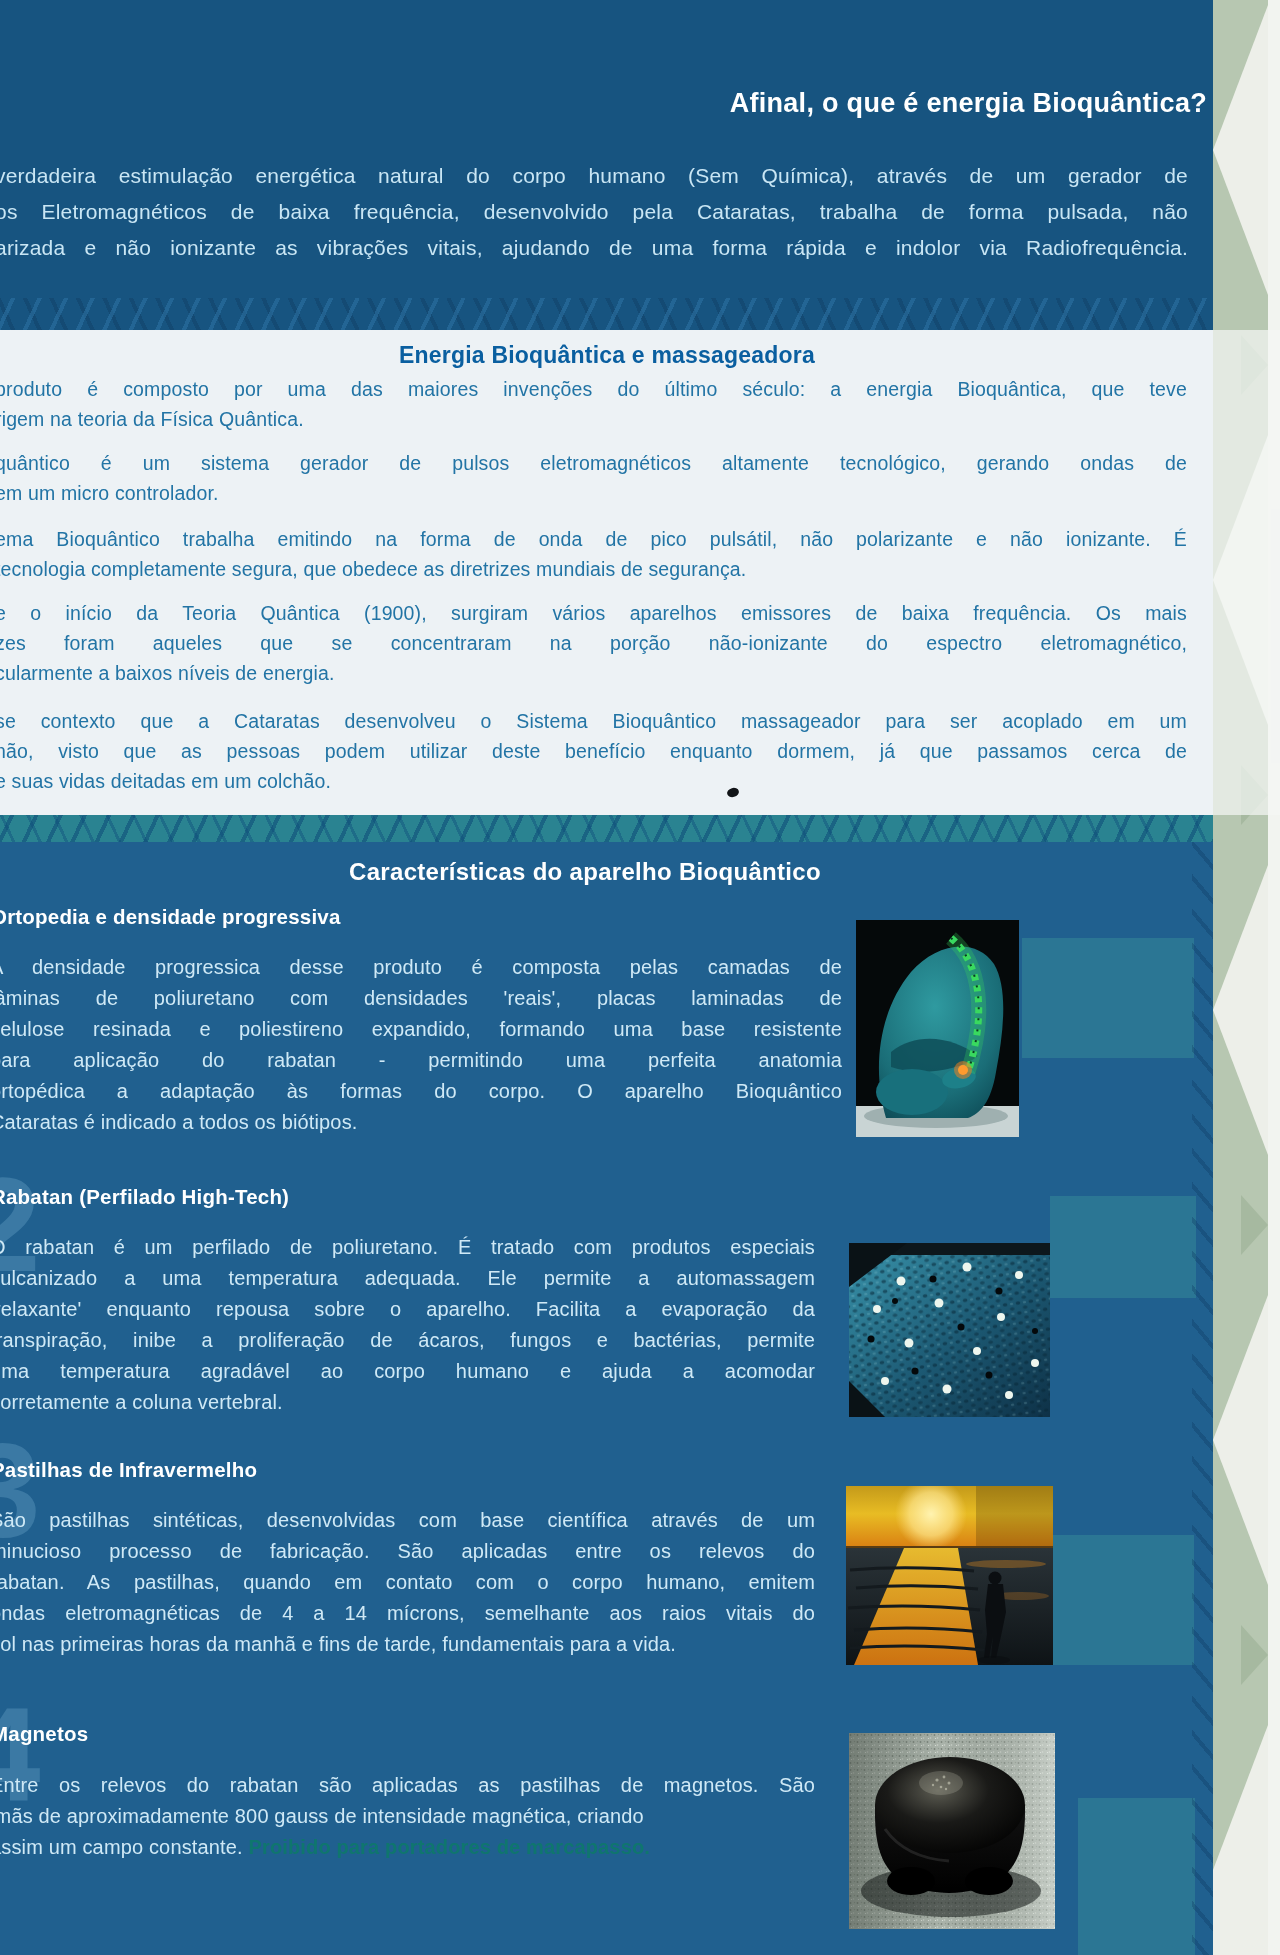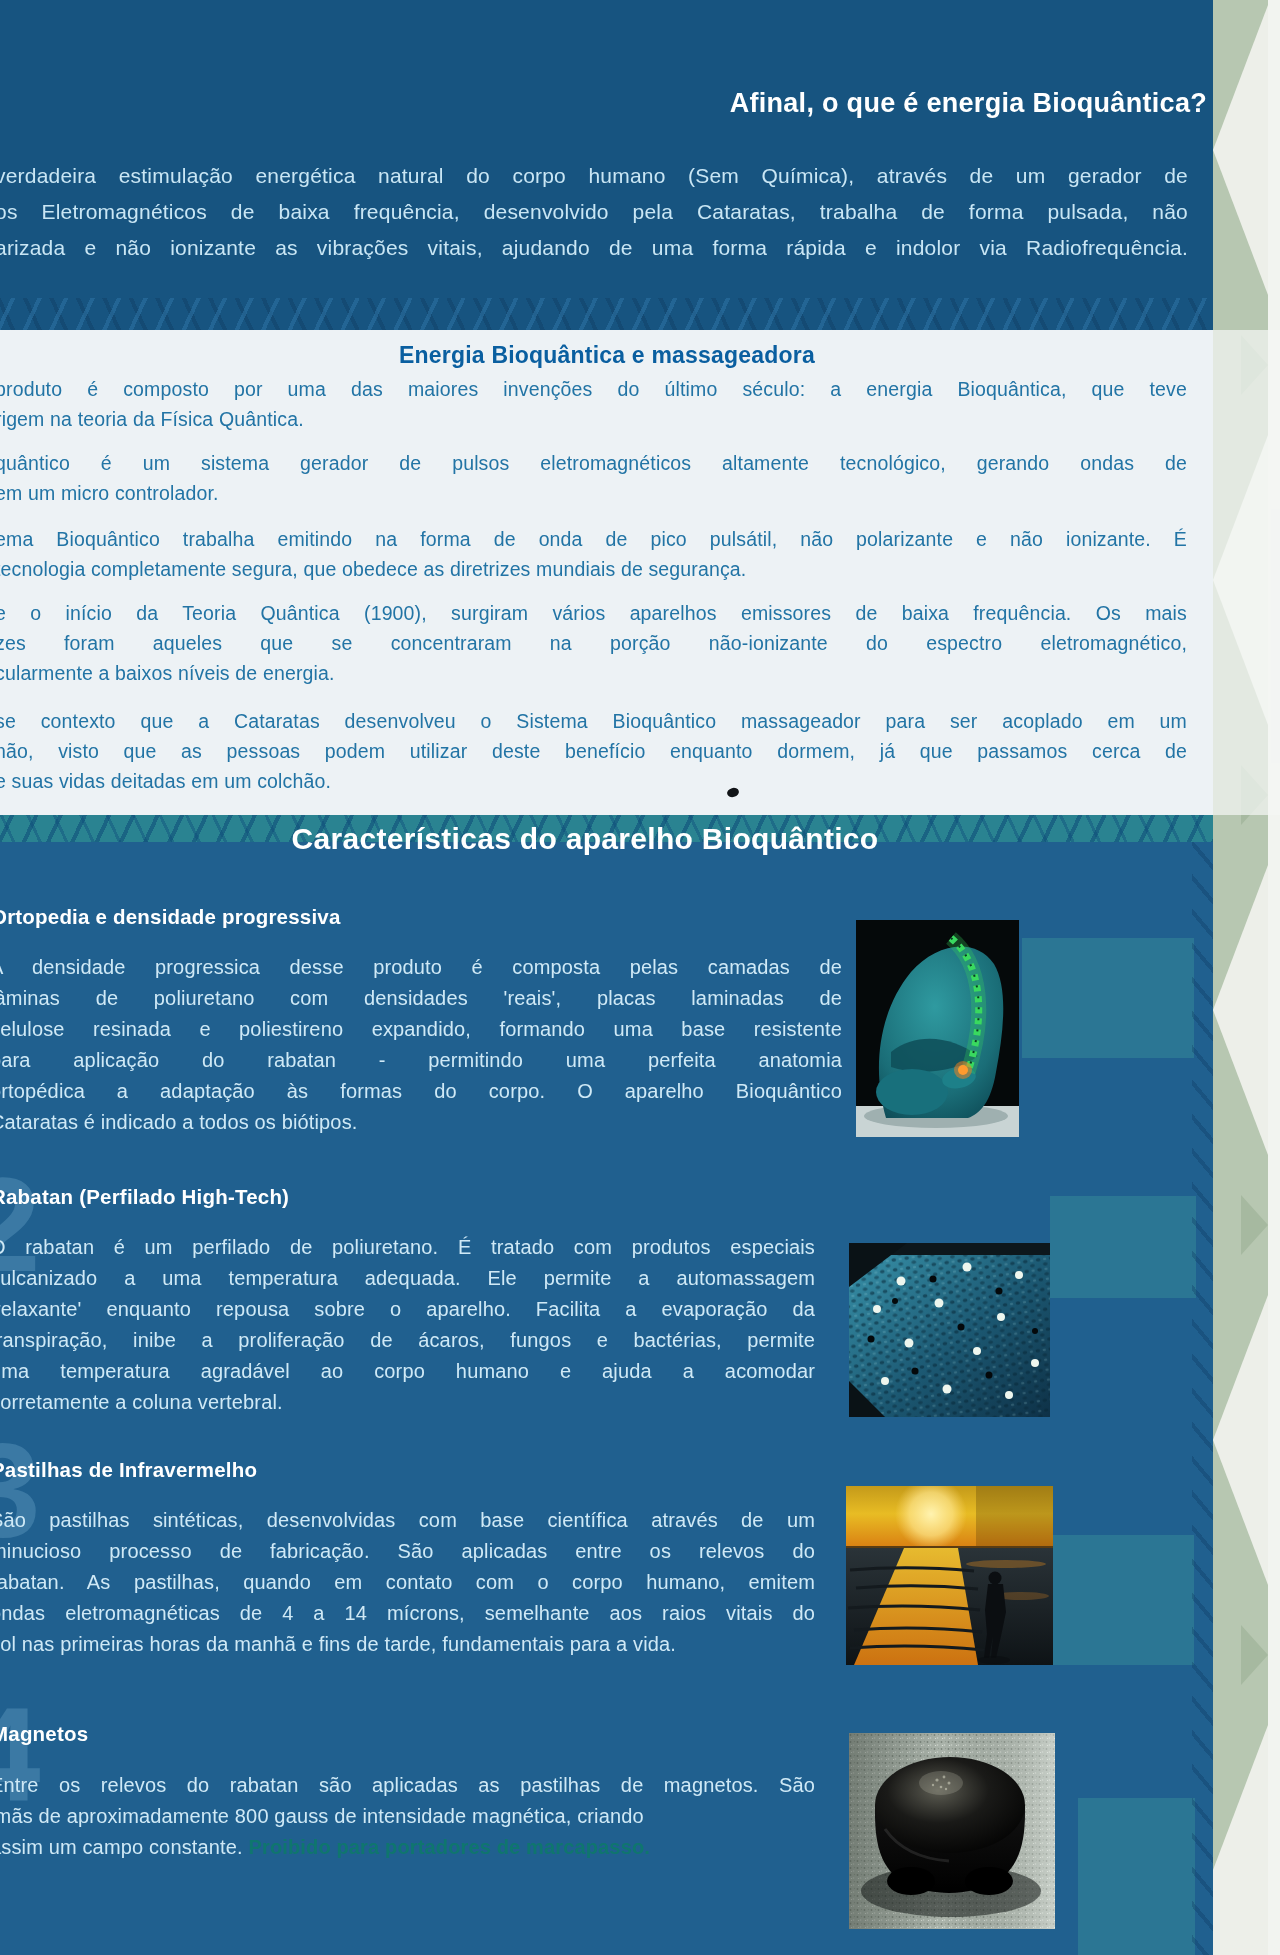--- a/index.html
+++ b/index.html
@@ -49,22 +49,22 @@
   .mid-heading{
     position:absolute;left:0;top:342px;width:1150px;text-align:center;
     color:#0a5fa0;font-size:23px;font-weight:bold;letter-spacing:.2px;margin-left:32px;
   }
   .mid-par{
     position:absolute;left:-5px;width:1192px;
     color:#2274a5;font-size:19.5px;line-height:30px;letter-spacing:.15px;
   }
   .mp1{top:374px;} .mp2{top:448px;} .mp3{top:524px;} .mp4{top:598px;} .mp5{top:706px;}
   .feat-heading{
-    position:absolute;left:0;top:822px;width:1170px;text-align:center;
-    color:#ffffff;font-size:30px;font-weight:bold;letter-spacing:.3px;
+    position:absolute;left:0;top:858px;width:1170px;text-align:center;
+    color:#ffffff;font-size:24px;font-weight:bold;letter-spacing:.3px;
   }
   .sub-title{
     position:absolute;left:-9px;color:#ffffff;font-size:20.5px;font-weight:bold;letter-spacing:.2px;
   }
   .st1{top:905px;} .st2{top:1185px;} .st3{top:1458px;} .st4{top:1722px;}
   .sub-par{
     position:absolute;left:-10px;color:#cfe9f6;font-size:20px;line-height:31px;letter-spacing:.15px;
   }
   .sp1{top:952px;width:852px;}
   .sp2{top:1232px;width:825px;}

